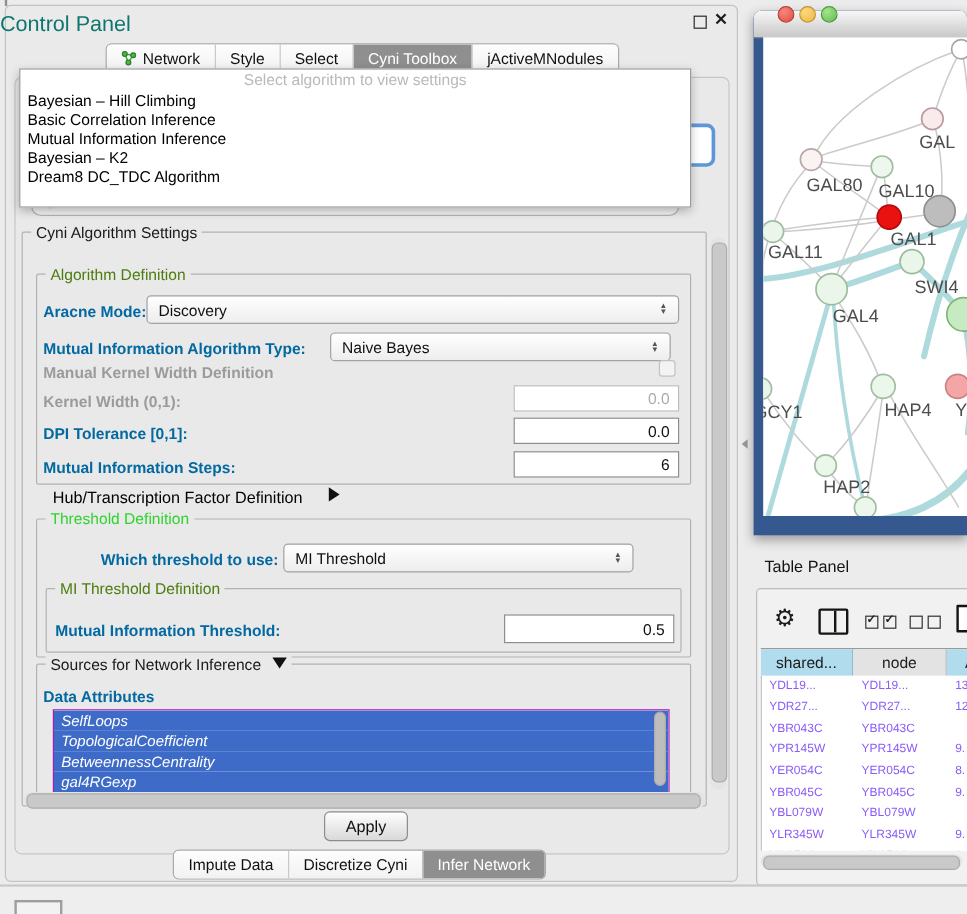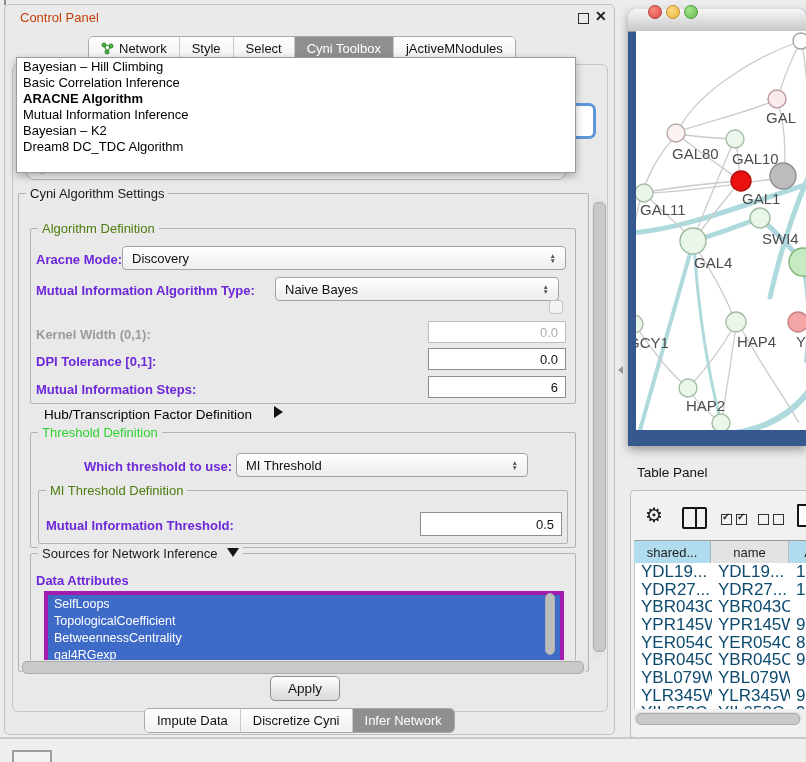--- a/index.html
+++ b/index.html
@@ -3,21 +3,21 @@
 <meta charset="utf-8">
 <style>
   html,body{margin:0;padding:0;background:#ececec;}
   #stage{position:relative;width:806px;height:762px;background:#ececec;overflow:hidden;
          font-family:"Liberation Sans",sans-serif;color:#1a1a1a;}
   .abs{position:absolute;}
 
   
   .cp-frame{left:4px;top:4px;width:609px;height:729px;background:#eaeaea;
             border:1px solid #c3c3c3;border-radius:5px;}
-  .cp-title{left:20px;top:10px;font-size:13px;color:#c2410c;}
+  .cp-title{left:0;top:10px;font-size:18px;color:#0f766e;}
   .float-btn{left:578px;top:13px;width:9px;height:9px;border:1.8px solid #2a2a2a;background:transparent;}
   .close-btn{left:595px;top:8px;font-size:14px;font-weight:bold;color:#1c1c1c;}
 
   .tabbar{display:flex;align-items:stretch;background:#fbfbfb;border:1px solid #a9a9a9;
           border-radius:5px;overflow:hidden;height:23px;}
   .tab{display:flex;align-items:center;gap:5px;padding:0 12px;font-size:13px;color:#111;
        border-left:1px solid #c9c9c9;background:linear-gradient(#fdfdfd,#f2f2f2);white-space:nowrap;}
   .tab:first-child{border-left:none;}
   .tab.selected{background:#8f8f8f;color:#fff;}
   #top-tabs{left:88px;top:36px;}
@@ -25,21 +25,21 @@
 
   .inset{left:12px;top:64px;width:594px;height:646px;background:#e9e9e9;
          border:1px solid #c6c6c6;border-radius:6px;}
 
   
   .group{border:1px solid #b2b2b2;border-radius:2px;background:transparent;}
   .gtitle{position:absolute;background:#e9e9e9;padding:0 4px;font-size:13px;white-space:nowrap;}
   .blue{color:#4d7c0f;}
   .green{color:#2fd32f;}
 
-  .lbl{font-size:13px;font-weight:bold;color:#6d28d9;white-space:nowrap;}
+  .lbl{font-size:13px;font-weight:bold;color:#0369a1;white-space:nowrap;}
   .lbl.dis{color:#9b9b9b;}
 
   .combo{display:flex;align-items:center;background:linear-gradient(#ffffff,#ededed);
          border:1px solid #a3a3a3;border-radius:4px;font-size:13px;padding:0 9px;color:#111;}
   .spin{margin-left:auto;display:flex;flex-direction:column;align-items:center;color:#555;
         font-size:6.5px;line-height:5px;padding-left:6px;}
   .tfield{background:#fff;border:1px solid #8d8d8d;font-size:13px;display:flex;
           align-items:center;justify-content:flex-end;padding:0 7px;color:#111;}
   .tfield.dis{color:#ababab;border-color:#bcbcbc;}
   .checkbox{width:12px;height:12px;border:1px solid #c2c2c2;border-radius:3px;background:#f3f3f3;}
@@ -59,21 +59,21 @@
   .bg-combo{left:26px;top:146px;width:540px;height:34px;border:1px solid #b3b3b3;border-radius:8px;
             background:#f3f3f3;z-index:20;font-size:13px;color:#b2b2b2;padding:12px 0 0 12px;
             box-sizing:border-box;}
   .focus-frag{left:566px;top:103px;width:24px;height:30px;border:3px solid #5e97d8;border-radius:7px;
               background:#fff;z-index:30;}
 
   
   .sb-track-v{background:#e4e4e4;border-radius:6px;}
   .sb-thumb{background:#c9c9c9;border:1px solid #acacac;border-radius:5px;}
 
-  .attr-list{background:#fff;border:4px solid #a21caf;overflow:hidden;}
+  .attr-list{background:#fff;border:1px solid #a21caf;overflow:hidden;font-style:italic;}
   .attr-item{height:17px;display:flex;align-items:center;padding-left:6px;font-size:12.5px;
              color:#fff;background:#3e6bc8;}
 
   .btn{display:flex;align-items:center;justify-content:center;font-size:13.5px;color:#111;
        background:linear-gradient(#fefefe,#d9d9d9);border:1px solid #8d8d8d;border-radius:5px;}
 
   
   .net-win{left:628px;top:9px;width:178px;height:437px;background:#35598f;border-radius:6px 6px 0 0;
            box-shadow:0 4px 10px rgba(0,0,0,.35);}
   .net-titlebar{left:628px;top:9px;width:178px;height:22px;border-radius:6px 6px 0 0;
@@ -93,21 +93,21 @@
   .split-icon::after{content:"";position:absolute;left:50%;top:0;width:2.5px;height:100%;background:#141414;}
   .cb{width:9px;height:9px;border:1.5px solid #333;display:inline-block;position:relative;margin-right:4px;}
   .cb.ck::after{content:"✓";position:absolute;left:0px;top:-4px;font-size:10px;color:#222;font-weight:bold;}
   .file-icon{width:15px;height:19px;border:2.5px solid #141414;border-radius:1px;background:#fff;}
 
   .th{display:flex;align-items:center;justify-content:center;font-size:13px;color:#1c1c1c;
       border-right:1px solid #9fb6c0;box-sizing:border-box;height:100%;}
   .th.hl{background:#b0dcee;}
   .th.plain{background:#e3e3e3;border-right:1px solid #bdbdbd;}
   .tr{display:flex;height:17.7px;}
-  .td{font-size:17px;color:#0c4a6e;padding-left:6px;box-sizing:border-box;white-space:nowrap;
+  .td{font-size:10px;color:#8b5cf6;padding-left:6px;box-sizing:border-box;white-space:nowrap;
       overflow:hidden;display:flex;align-items:center;}
 
   .divider{left:0;top:737px;width:806px;height:2px;background:#c9c9c9;}
   .bottom-strip{left:0;top:739px;width:806px;height:23px;background:#eeeeee;}
   .bl-icon{left:12px;top:750px;width:36px;height:16px;border:2px solid #9e9e9e;background:#f2f2f2;}
   .corner-tick{left:4px;top:0;width:2px;height:5px;background:#8f8f8f;}
   .split-arrow{left:618px;top:366px;width:0;height:0;border-right:5px solid #9a9a9a;
                border-top:4px solid transparent;border-bottom:4px solid transparent;}
 </style>
 </head>
@@ -169,20 +169,21 @@
 
   <div class="abs lbl" style="left:36px;top:283px;">Mutual Information Algorithm Type:</div>
   <div class="abs combo" style="left:275px;top:277px;width:284px;height:24px;box-sizing:border-box;">
     <span>Naive Bayes</span>
     <span class="spin">
         <span>▲</span>
         <span>▼</span>
       </span>
   </div>
 
+  <div class="abs lbl dis" style="left:36px;top:303px;">Manual Kernel Width Definition</div>
   <div class="abs checkbox" style="left:549px;top:300px;"></div>
 
   <div class="abs lbl dis" style="left:36px;top:327px;">Kernel Width (0,1):</div>
   <div class="abs tfield dis" style="left:428px;top:321px;width:138px;height:22px;box-sizing:border-box;">0.0</div>
 
   <div class="abs lbl" style="left:36px;top:354px;">DPI Tolerance [0,1]:</div>
   <div class="abs tfield" style="left:428px;top:348px;width:138px;height:22px;box-sizing:border-box;">0.0</div>
 
   <div class="abs lbl" style="left:36px;top:382px;">Mutual Information Steps:</div>
   <div class="abs tfield" style="left:428px;top:376px;width:138px;height:22px;box-sizing:border-box;">6</div>
@@ -234,24 +235,24 @@
         <span>Discretize Cyni</span>
       </div>
       <div class="tab selected">
         <span>Infer Network</span>
       </div>
     </div>
 
   <div class="abs focus-frag"></div>
   <div class="abs bg-combo">gal-filtered sif default node</div>
   <div class="abs popup">
+    <div class="popup-prompt">Select algorithm to view settings</div>
     <div id="algo-items">
         <div class="algo-item">Bayesian – Hill Climbing</div>
         <div class="algo-item">Basic Correlation Inference</div>
-        <div class="algo-item bold">ARACNE Algorithm</div>
         <div class="algo-item">Mutual Information Inference</div>
         <div class="algo-item">Bayesian – K2</div>
         <div class="algo-item">Dream8 DC_TDC Algorithm</div>
       </div>
   </div>
 
   <div class="abs split-arrow"></div>
   <div class="abs net-win"></div>
   <div class="abs net-titlebar"></div>
   <div class="abs light red" style="left:648px;"></div>
@@ -333,21 +334,21 @@
     <span class="cb ck"></span><span class="cb ck"></span>
   </div>
   <div class="abs" style="left:758px;top:511px;">
     <span class="cb"></span><span class="cb"></span>
   </div>
   <div class="abs file-icon" style="left:797px;top:504px;"></div>
 
   <div class="abs" id="thead-row" style="left:634px;top:540px;width:172px;height:23px;display:flex;
        border-top:1px solid #9a9a9a;border-bottom:1px solid #9a9a9a;overflow:hidden;">
       <div class="th hl" style="width: 77px; flex: 0 0 auto;">shared...</div>
-      <div class="th plain" style="width: 78px; flex: 0 0 auto;">name</div>
+      <div class="th plain" style="width: 78px; flex: 0 0 auto;">node</div>
       <div class="th hl" style="width: 40px; flex: 0 0 auto;">A</div>
     </div>
   <div class="abs" id="tbody" style="left:634px;top:563px;width:172px;height:146px;background:#fff;
        overflow:hidden;border-left:1px solid #c6c6c6;">
       <div class="tr">
         <div class="td" style="width: 77px; flex: 0 0 auto;">YDL19...</div>
         <div class="td" style="width: 78px; flex: 0 0 auto;">YDL19...</div>
         <div class="td" style="width: 40px; flex: 0 0 auto;">13</div>
       </div>
       <div class="tr">

